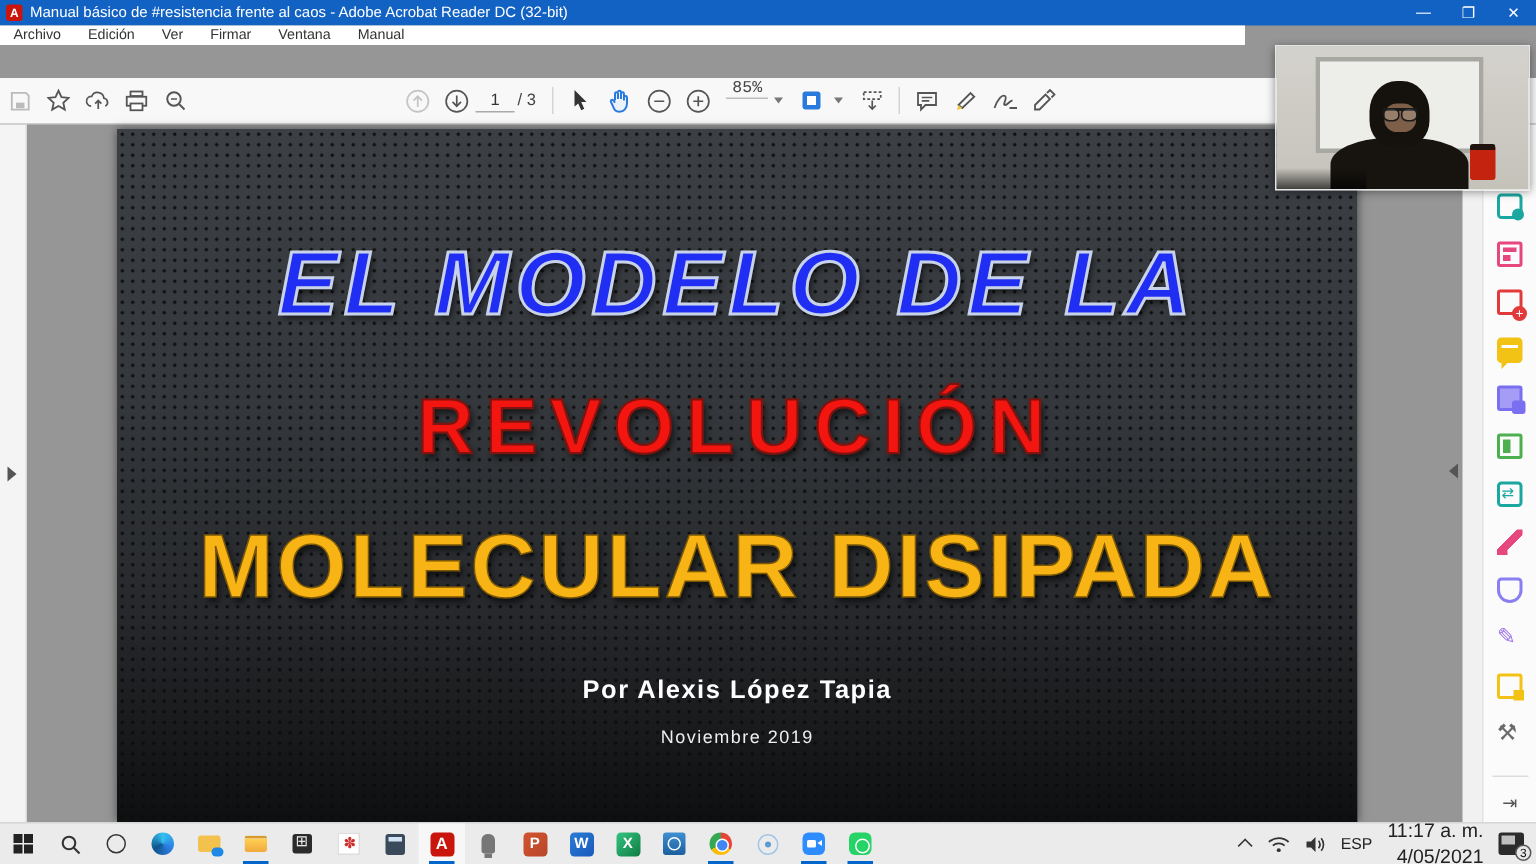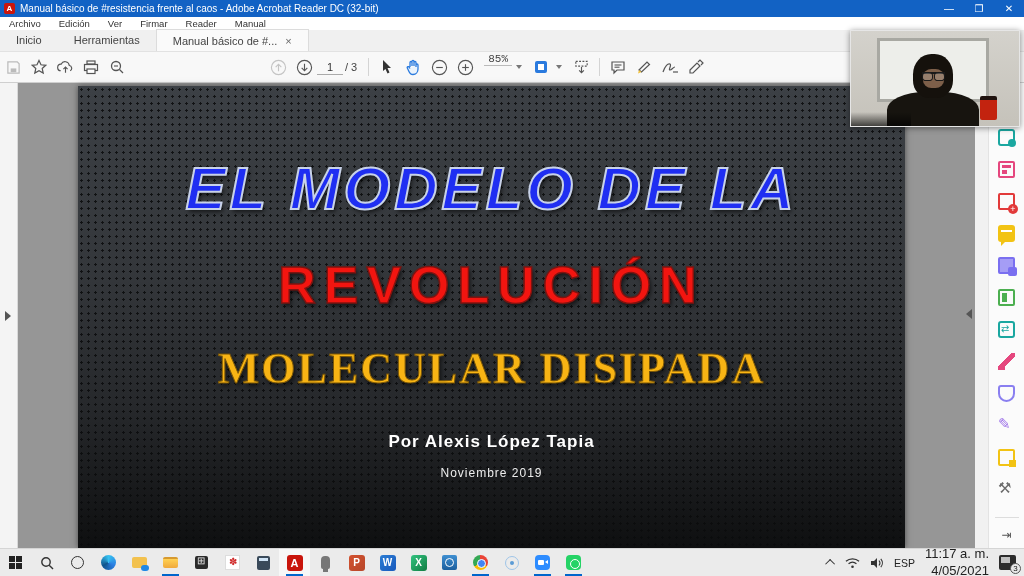--- a/index.html
+++ b/index.html
@@ -12,21 +12,21 @@
     background:#1262c4; color:#fff; display:flex; align-items:center; font-size:10px; }
   .titlebar .appicon { width:11px; height:11px; margin:0 5px 0 4px; background:#c9150c;
     border-radius:2px; color:#fff; font-size:8px; font-weight:bold; display:flex;
     align-items:center; justify-content:center; }
   .titlebar .title { flex:1; white-space:nowrap; overflow:hidden; }
   .win-controls { display:flex; height:100%; }
   .win-controls span { width:30px; display:flex; align-items:center; justify-content:center;
     font-size:10px; cursor:default; }
 
   
-  .menubar { position:absolute; left:0; top:17px; width:1024px; height:13px;
+  .menubar { position:absolute; left:0; top:17px; width:830px; height:13px;
     background:#ffffff; display:flex; align-items:center; font-size:9.5px; color:#333; }
   .menubar span { padding:0 9px; }
 
   
   .tabbar { position:absolute; left:0; top:30px; width:1024px; height:22px;
     background:#f0f0f0; display:flex; align-items:flex-end; font-size:11px; color:#444;
     border-bottom:1px solid #e2e2e2; }
   .tab { padding:4px 16px; height:22px; display:flex; align-items:center; gap:8px; }
   .tab.active { background:#fafafa; border:1px solid #dcdcdc; border-bottom:none; }
   .tab .close { color:#666; font-size:11px; }
@@ -60,22 +60,22 @@
     background-image:
       radial-gradient(rgba(10,11,12,.85) 1.1px, transparent 1.4px),
       linear-gradient(#3c4045 0%, #34373b 40%, #26282b 70%, #0e0f10 100%);
     background-size:7px 7px, 100% 100%;
     box-shadow:0 0 6px rgba(0,0,0,.5);
     display:flex; flex-direction:column; align-items:center; text-align:center; overflow:hidden; }
   .t1 { margin-top:68px; font-size:60px; font-weight:bold; font-style:italic; letter-spacing:4px;
     color:#1f2ef2; -webkit-text-stroke:2px #c8d2e8; text-shadow:2px 3px 4px rgba(0,0,0,.6); }
   .t2 { margin-top:32px; font-size:52px; font-weight:bold; letter-spacing:8px;
     color:#f21510; -webkit-text-stroke:1.5px #7e1410; text-shadow:2px 3px 4px rgba(0,0,0,.6); }
-  .t3 { margin-top:28px; font-size:44px; font-weight:bold; letter-spacing:2px;
-    color:#f8b414; -webkit-text-stroke:1px #7a5709; text-shadow:2px 3px 4px rgba(0,0,0,.6);font-family:Liberation Serif, serif; }
+  .t3 { margin-top:28px; font-size:60px; font-weight:bold; letter-spacing:2px;
+    color:#f8b414; -webkit-text-stroke:1px #7a5709; text-shadow:2px 3px 4px rgba(0,0,0,.6); }
   .author { margin-top:38px; font-size:17px; font-weight:bold; color:#fff; letter-spacing:1px; }
   .date { margin-top:14px; font-size:12px; color:#eee; letter-spacing:1px; }
 
   
   .tools-panel { position:absolute; right:0; top:83px; width:36px; height:465px; background:#fbfbfb;
     border-left:1px solid #e3e3e3; display:flex; flex-direction:column; align-items:center; padding-top:46px; }
   .si { width:17px; height:17px; margin-bottom:15px; position:relative; }
   .si-export { border:2px solid #1aa7a0; border-radius:3px; }
   .si-export::after { content:""; position:absolute; right:-3px; bottom:-3px; width:8px; height:8px;
     background:#1aa7a0; border-radius:50%; }
@@ -201,36 +201,24 @@
       <span>❐</span>
       <span>✕</span>
     </div>
   </div>
 
   <div class="menubar">
     <span>Archivo</span>
     <span>Edición</span>
     <span>Ver</span>
     <span>Firmar</span>
-    <span>Reader</span>
+    <span>Ventana</span>
     <span>Manual</span>
   </div>
 
-  <div class="tabbar">
-    <div class="tab">
-      <span>Inicio</span>
-    </div>
-    <div class="tab">
-      <span>Herramientas</span>
-    </div>
-    <div class="tab active">
-      <span>Manual básico de #...</span>
-      <span class="close">×</span>
-    </div>
-  </div>
 
   <div class="toolbar">
     <span class="tool">
       <svg width="15" height="15" viewBox="0 0 16 16">
           <path d="M2 2h10l2 2v10H2z" fill="none" stroke="#bbb" stroke-width="1.3"></path>
           <rect x="5" y="9" width="6" height="4" fill="#bbb"></rect>
         </svg>
       </span>
     <span class="tool">
       <svg width="16" height="16" viewBox="0 0 16 16">

